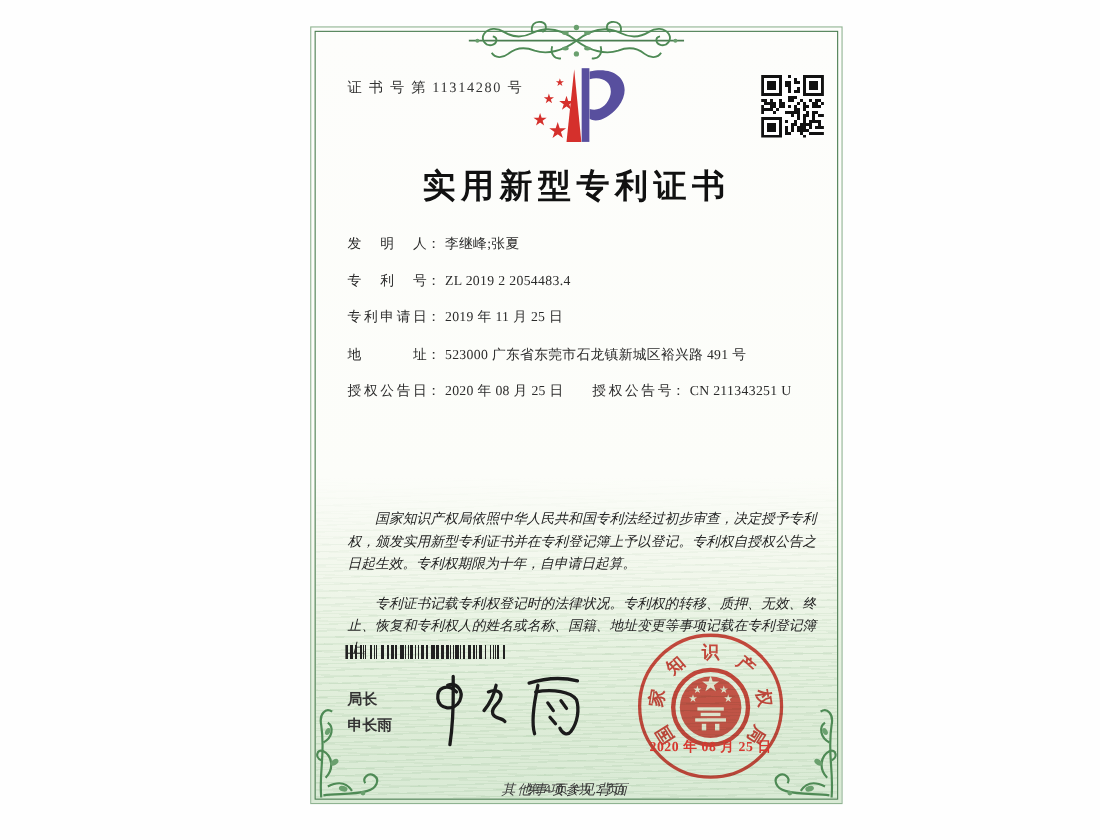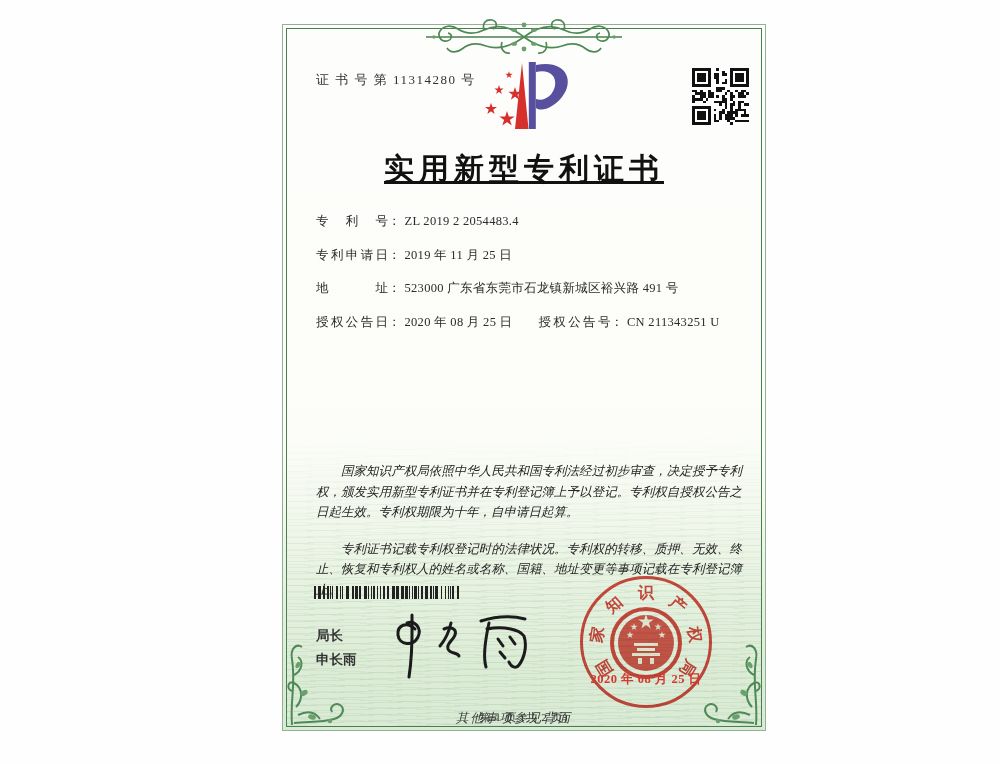--- a/index.html
+++ b/index.html
@@ -27,21 +27,21 @@
     -webkit-mask-image:linear-gradient(180deg,transparent 0 58%,rgba(0,0,0,.5) 70%,#000 82% 100%);
     mask-image:linear-gradient(180deg,transparent 0 58%,rgba(0,0,0,.5) 70%,#000 82% 100%);}
   .page>*{position:absolute;z-index:3;}
 
   .cert-no{left:33px;top:46px;font-size:13px;letter-spacing:1.5px;color:#333;}
 
   .logo{left:193px;top:34px;width:104px;height:76px;}
   .qr{left:409px;top:43px;width:57px;height:57px;background:#fff;}
 
   .title{left:0;top:124px;width:100%;text-align:center;font-size:30px;font-weight:700;
-    letter-spacing:5px;color:#111;text-decoration:underline;}
+    letter-spacing:5px;color:#111;}
 
   .fields{left:33px;top:188px;width:428px;font-size:12.5px;line-height:17px;}
   .frow{margin-bottom:16.5px;white-space:nowrap;}
   .flabel{display:inline-block;width:72px;text-align:justify;text-align-last:justify;vertical-align:bottom;}
   .colon{display:inline-block;margin-right:4px;}
   .fvalue{letter-spacing:.3px;}
   .fpair2{margin-left:26px;}
 
   .body-text{left:33px;top:420px;width:426px;font-size:12.5px;line-height:20.5px;
     font-style:italic;color:#232323;text-align:justify;}
@@ -248,20 +248,23 @@
         <rect x="16" y="2" width="3" height="3" fill="#111"></rect>
         <rect x="0" y="14" width="7" height="7" fill="#111"></rect>
         <rect x="1" y="15" width="5" height="5" fill="#fff"></rect>
         <rect x="2" y="16" width="3" height="3" fill="#111"></rect>
       </svg>
 
     <div class="title">实用新型专利证书</div>
 
     <div class="fields">
       <div class="frow">
+        <span class="flabel">发明人</span><span class="colon">：</span><span class="fvalue">李继峰;张夏</span>
+      </div>
+      <div class="frow">
         <span class="flabel">专利号</span><span class="colon">：</span><span class="fvalue">ZL 2019 2 2054483.4</span>
       </div>
       <div class="frow">
         <span class="flabel">专利申请日</span><span class="colon">：</span><span class="fvalue">2019 年 11 月 25 日</span>
       </div>
       <div class="frow">
         <span class="flabel">地址</span><span class="colon">：</span><span class="fvalue">523000 广东省东莞市石龙镇新城区裕兴路 491 号</span>
       </div>
       <div class="frow">
         <span class="flabel">授权公告日</span><span class="colon">：</span><span class="fvalue">2020 年 08 月 25 日</span><span class="fpair2"><span class="flabel">授权公告号</span><span class="colon">：</span><span class="fvalue">CN 211343251 U</span></span>
@@ -387,17 +390,17 @@
         <path d="M8,40 C16,36 18,26 12,22"></path>
       </g>
       <g fill="#6aa06e">
         <ellipse cx="18" cy="58" rx="4" ry="2.5" transform="rotate(-30 18 58)"></ellipse>
         <ellipse cx="26" cy="82" rx="4" ry="2.5" transform="rotate(15 26 82)"></ellipse>
         <ellipse cx="12" cy="30" rx="3.4" ry="2.2" transform="rotate(-60 12 30)"></ellipse>
         <circle cx="44" cy="86" r="2.2"></circle>
       </g>
     </svg>
 
-    <div class="page-info">第 1 页 (共 2 页)</div>
+    <div class="page-info">第 4 页 (共 2 页)</div>
   </div>
 
   <div class="back-note">其他事项参见背面</div>
 </div>
 
 </body></html>

